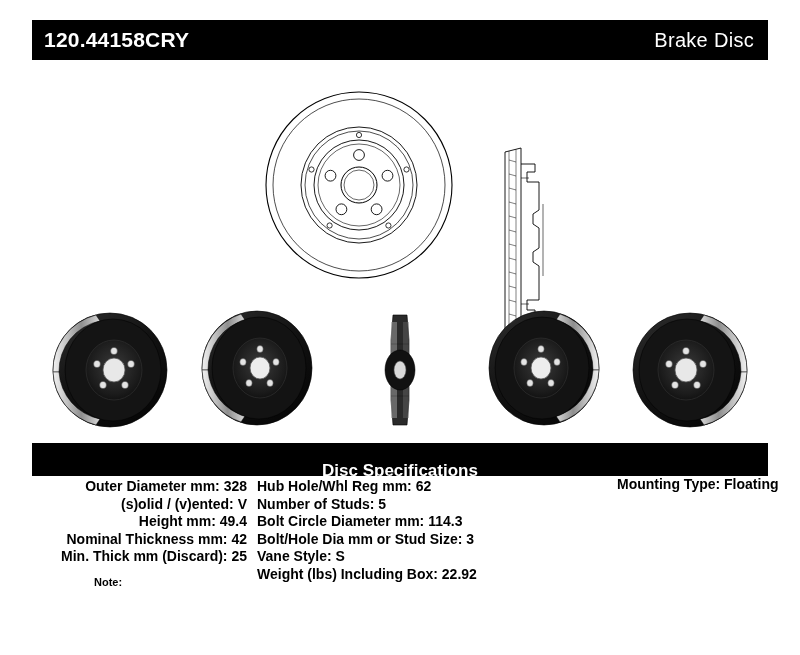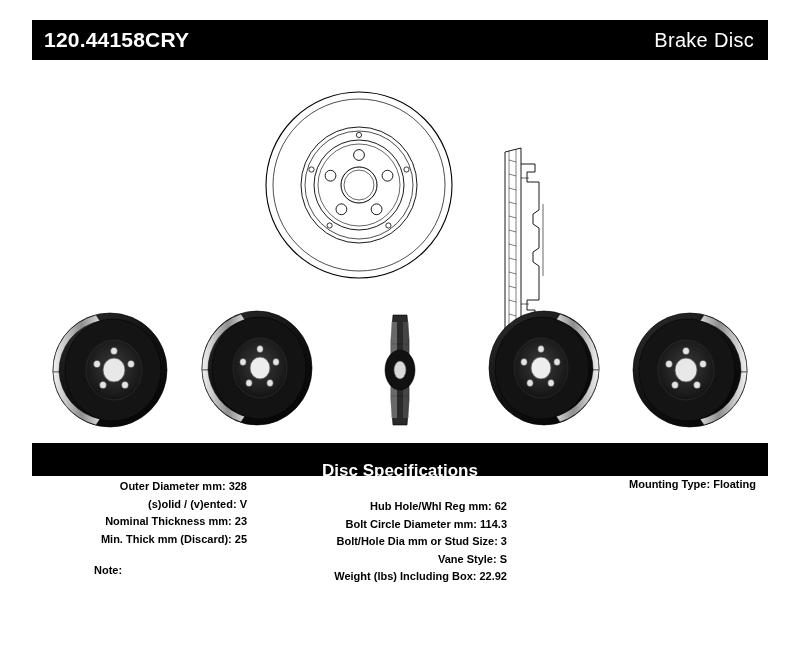--- a/index.html
+++ b/index.html
@@ -73,50 +73,48 @@
 
   .spec-body {
     position: absolute;
     left: 32px;
     top: 476px;
     width: 736px;
     height: 120px;
   }
   .spec-col {
     position: absolute;
-    font-size: 11px;
+    font-size: 14px;
     font-weight: bold;
     line-height: 17.5px;
     white-space: nowrap;
   }
   .col-left {
     left: 0;
     top: 2px;
     width: 215px;
     text-align: right;
   }
   .col-mid {
     left: 225px;
     top: 2px;
     width: 250px;
-    text-align: right;
-    margin-top: 20px;
   }
   .col-right {
     left: 500px;
     top: 0;
     width: 236px;
     text-align: center;
     padding-left: 85px;
     box-sizing: border-box;
   }
   .note {
     position: absolute;
     left: 62px;
-    top: 88px;
+    top: 100px;
     font-size: 11px;
     font-weight: bold;
   }
 
   
   .drawings {
     position: absolute;
     left: 0;
     top: 60px;
     width: 800px;
@@ -294,26 +292,28 @@
   </div>
 
   <div class="spec-panel">
     <span class="spec-title">Disc Specifications</span>
   </div>
 
   <div class="spec-body">
     <div class="spec-col col-left">
       <div>Outer Diameter mm: 328</div>
       <div>(s)olid / (v)ented: V</div>
-      <div>Nominal Thickness mm: 23</div>
+      <div>Height mm: 49.4</div>
+      <div>Nominal Thickness mm: 42</div>
       <div>Min. Thick mm (Discard): 25</div>
     </div>
 
     <div class="spec-col col-mid">
       <div>Hub Hole/Whl Reg mm: 62</div>
+      <div>Number of Studs: 5</div>
       <div>Bolt Circle Diameter mm: 114.3</div>
       <div>Bolt/Hole Dia mm or Stud Size: 3</div>
       <div>Vane Style: S</div>
       <div>Weight (lbs) Including Box: 22.92</div>
     </div>
 
     <div class="spec-col col-right">
       <div>Mounting Type: Floating</div>
     </div>
 

